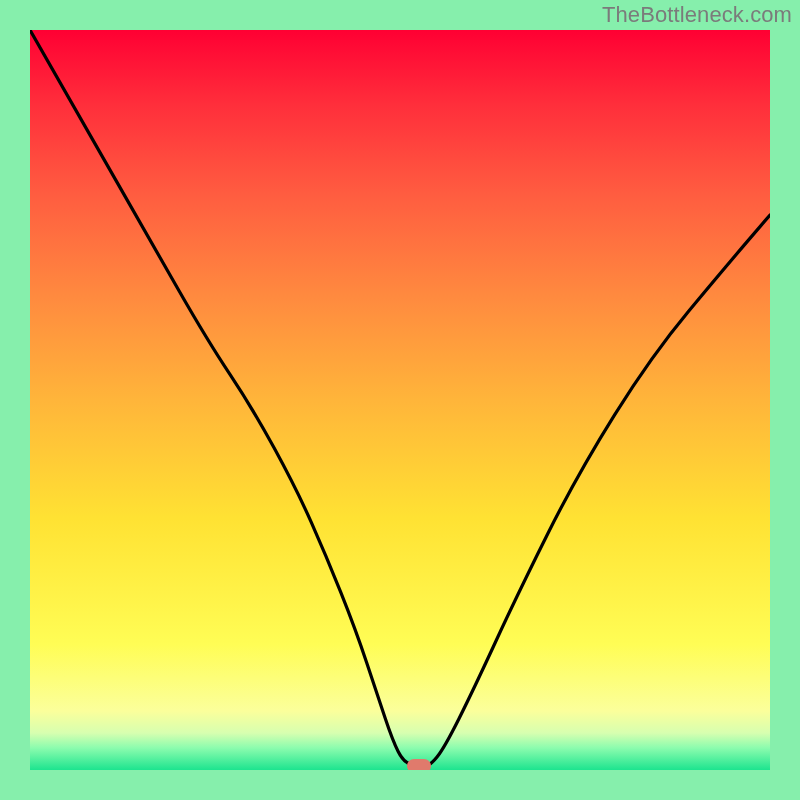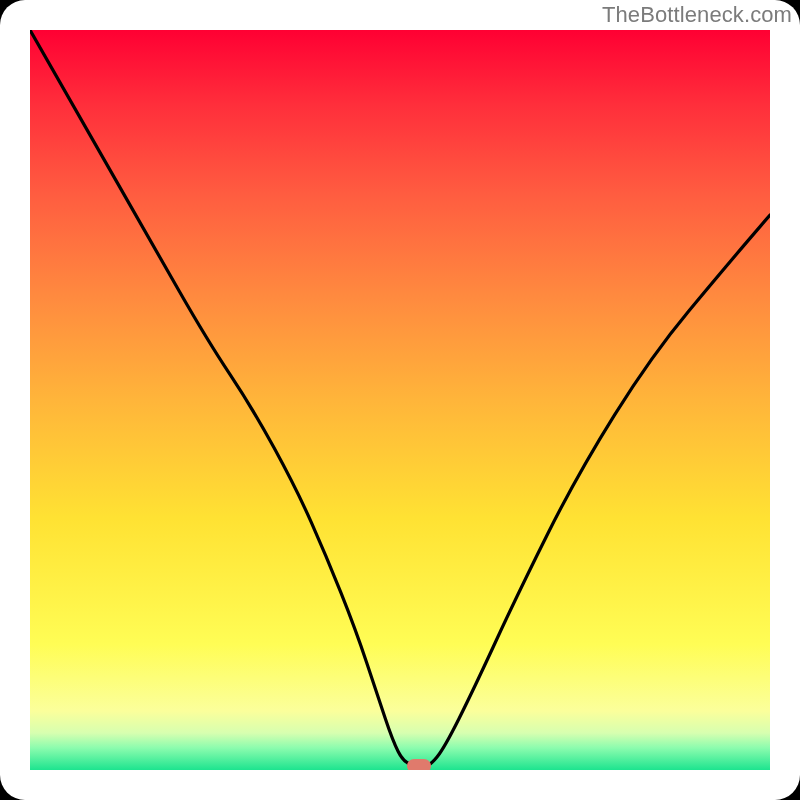--- a/index.html
+++ b/index.html
@@ -7,22 +7,21 @@
     padding: 0;
     width: 800px;
     height: 800px;
     background: #000;
     overflow: hidden;
   }
   .outer {
     position: relative;
     width: 800px;
     height: 800px;
-    background: #ffffff;
-    border-radius: 25px;
+    background: #86efac;
   }
   .attribution {
     position: absolute;
     top: 2px;
     right: 8px;
     font-family: Arial, Helvetica, sans-serif;
     font-size: 22px;
     font-weight: 500;
     color: #7b7b7b;
     letter-spacing: 0.1px;

